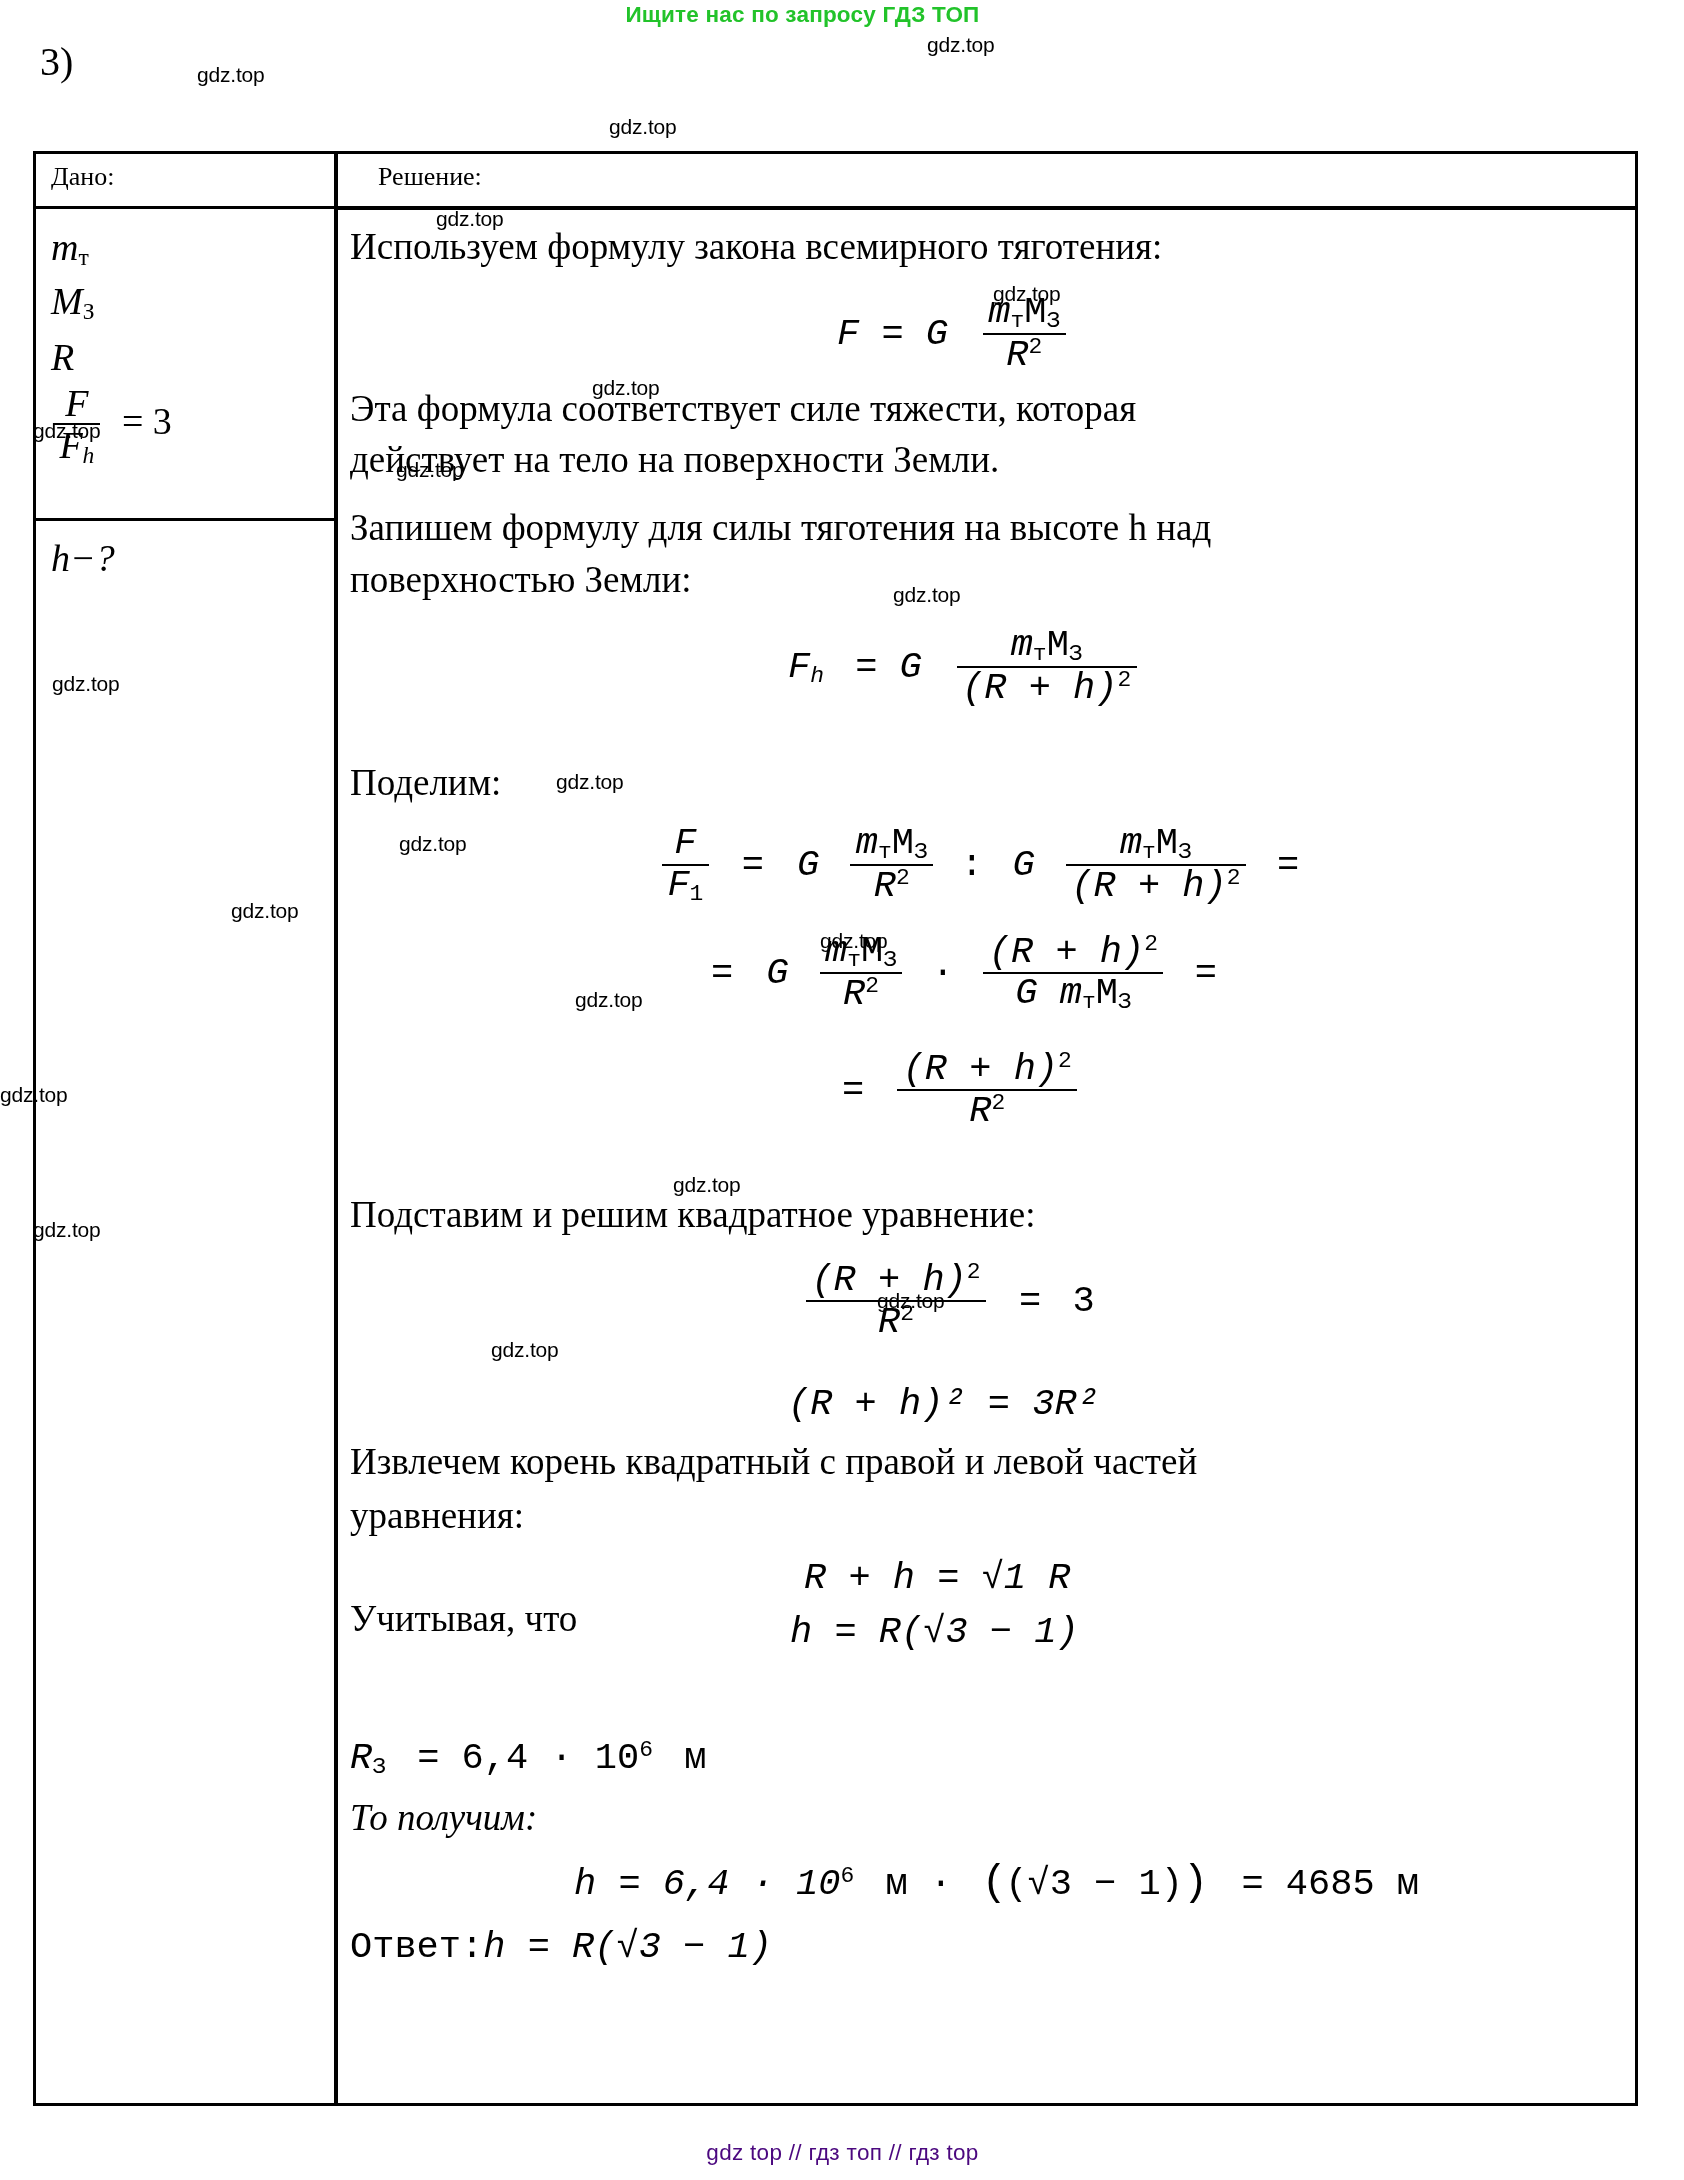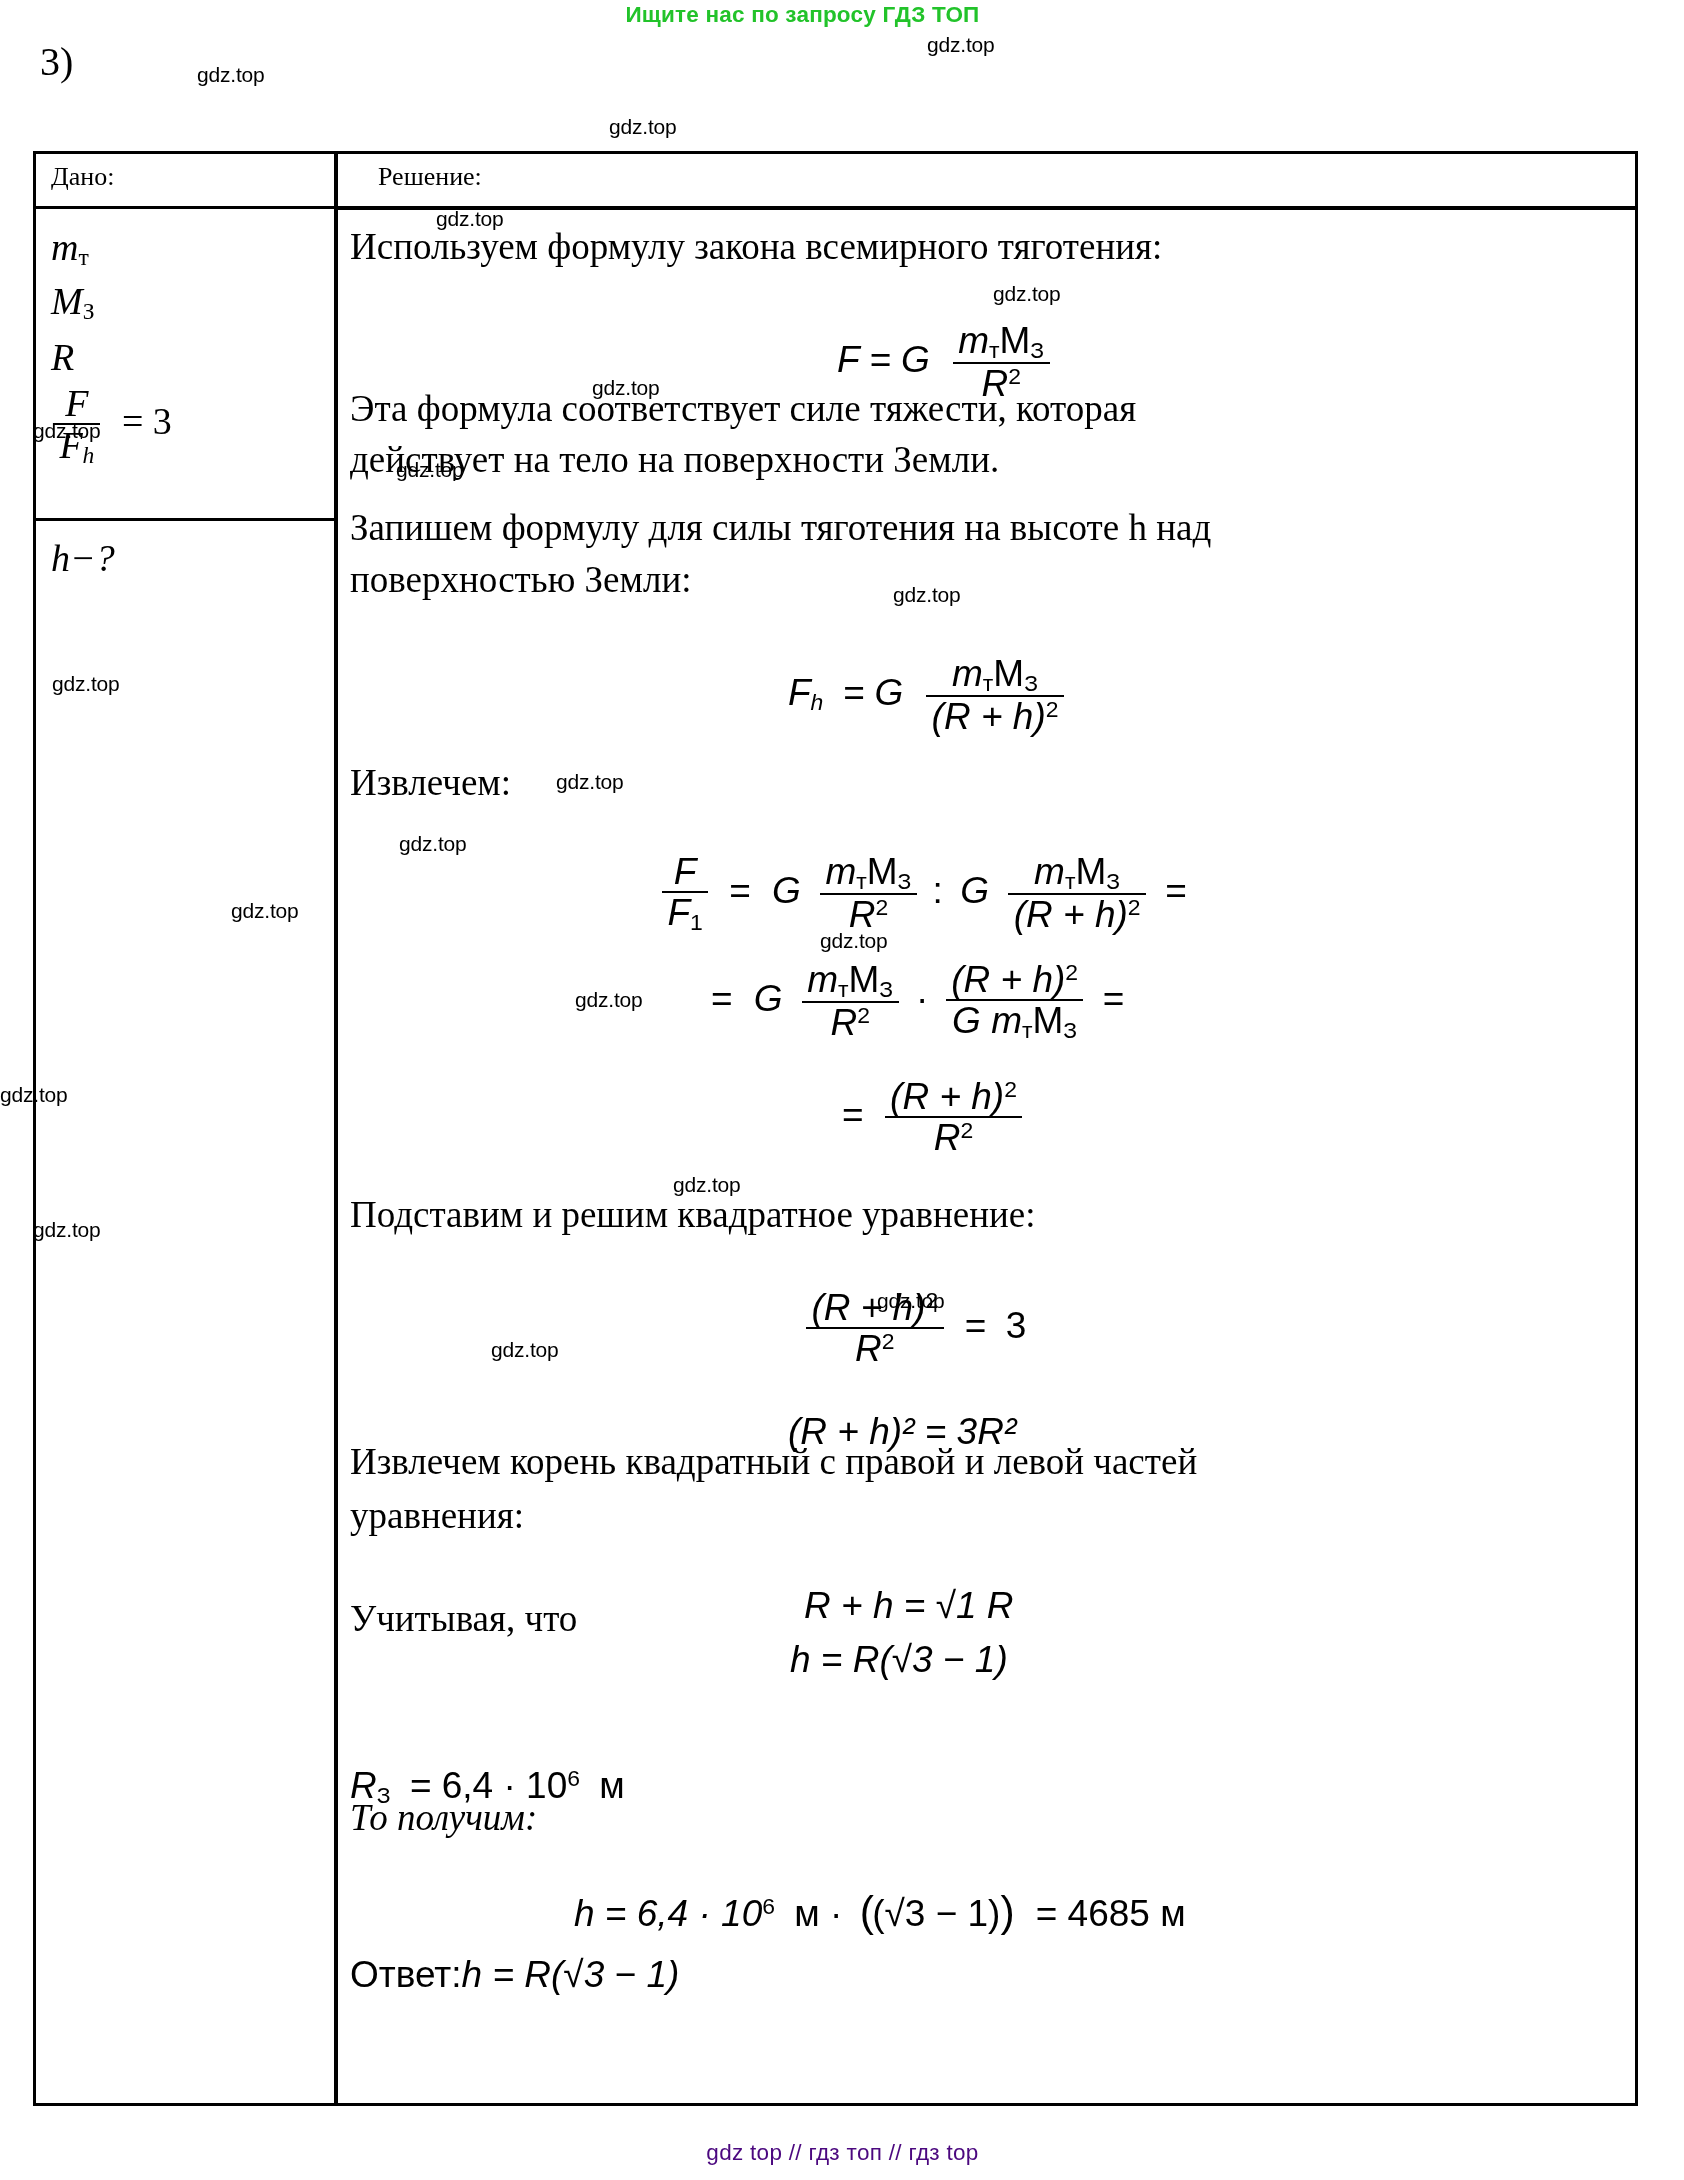--- a/index.html
+++ b/index.html
@@ -46,23 +46,22 @@
   
   .frac{display:inline-block;vertical-align:middle;text-align:center;line-height:1.06;}
   .frac .num{display:block;padding:0 5.4px;}
   .frac .den{display:block;border-top:2.7px solid #000;padding:0 5.4px;}
 
   
   .sol-text{font-size:37px;font-family:"Liberation Serif",serif;white-space:nowrap;}
 
   
   .formula{
-    font-size:37px;font-family:Liberation Sans, sans-serif;font-style:italic;
+    font-size:37px;font-family:Liberation Mono, monospace;font-style:italic;
     white-space:nowrap;
-    margin-top:28px;
   }
   .formula .up{font-style:normal;}
 
   
   #footer{
     top:2140px;left:0;width:1685px;text-align:center;
     font-family:"Liberation Sans", sans-serif;font-size:22.5px;color:#4b087f;
     letter-spacing:0.3px;
   }
 </style>
@@ -117,21 +116,21 @@
 
 <div class="abs formula" style="top:626px;left:788px;">
   <span>F</span><span class="isub">h</span>
   <span style="margin-left:9px;">= G</span>
   <span class="frac" style="margin-left:12.6px;">
     <span class="num"><span>m</span><span class="sub">т</span><span class="up">M</span><span class="sub">З</span></span>
     <span class="den"><span>(R + h)</span><span class="sup">2</span></span>
   </span>
 </div>
 
-<div class="abs sol-text" style="top:761px;left:350px;">Извлечем:</div>
+<div class="abs sol-text" style="top:761px;left:350px;">Поделим:</div>
 
 <div class="abs formula" style="top:824px;left:662px;">
   <span class="frac">
     <span class="num">F</span>
     <span class="den"><span>F</span><span class="sub">1</span></span>
   </span>
   <span class="up" style="margin-left:10.8px;">=</span>
   <span style="margin-left:10.8px;">G</span>
   <span class="frac" style="margin-left:9px;">
     <span class="num"><span>m</span><span class="sub">т</span><span class="up">M</span><span class="sub">З</span></span>

